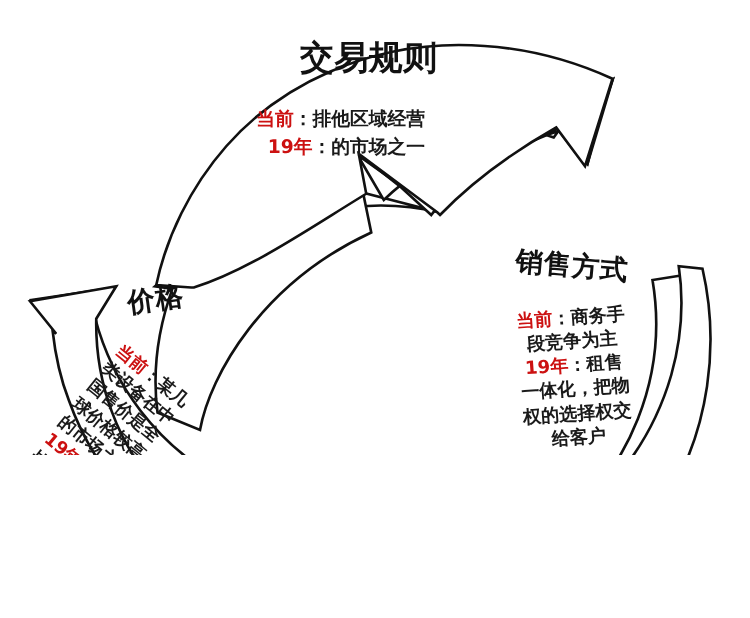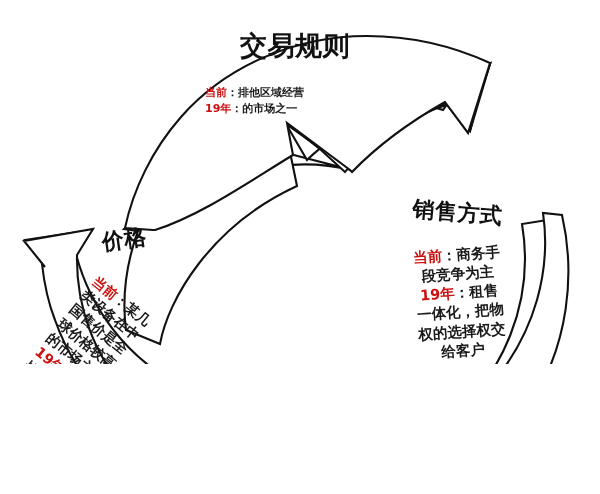--- a/index.html
+++ b/index.html
@@ -52,23 +52,23 @@
 
   
   #seg-top-title {
     left: 240px;
     top: 28px;
     font-size: 27px;
   }
   #seg-top-body {
     left: 205px;
     top: 85px;
-    font-size: 11px;
+    font-size: 15px;
     line-height: 1.45;
-    text-align: left;
+    text-align: right;
   }
 
   
   #seg-right-title {
     left: 414px;
     top: 194px;
     font-size: 22px;
     transform: rotate(5deg);
     transform-origin: left top;
   }

